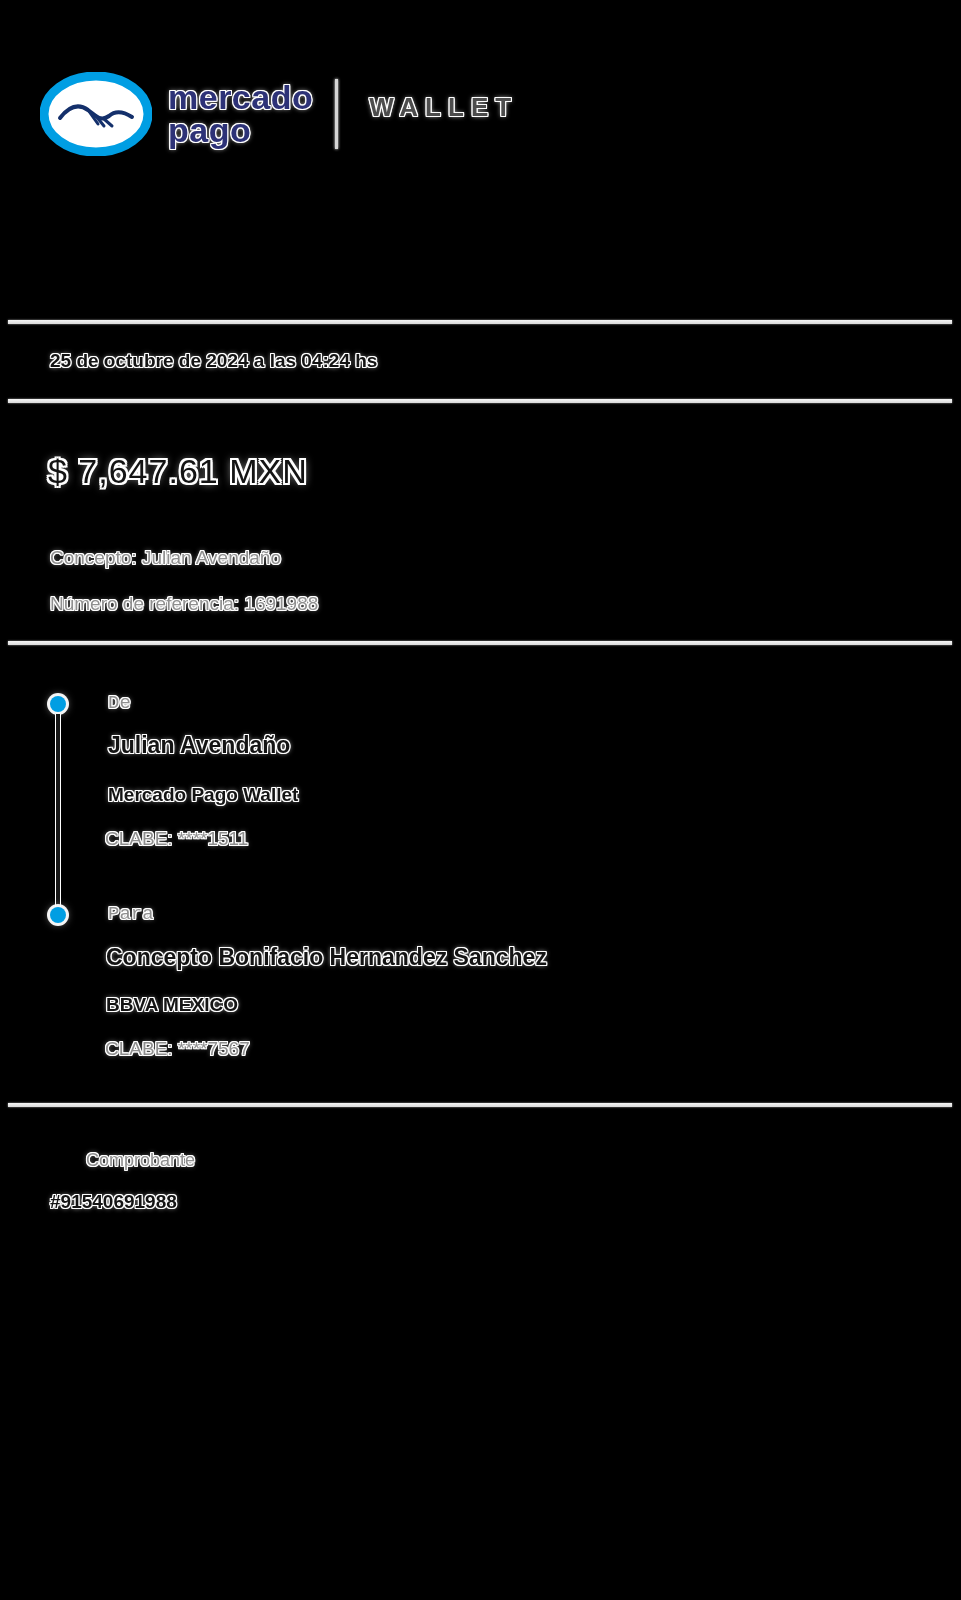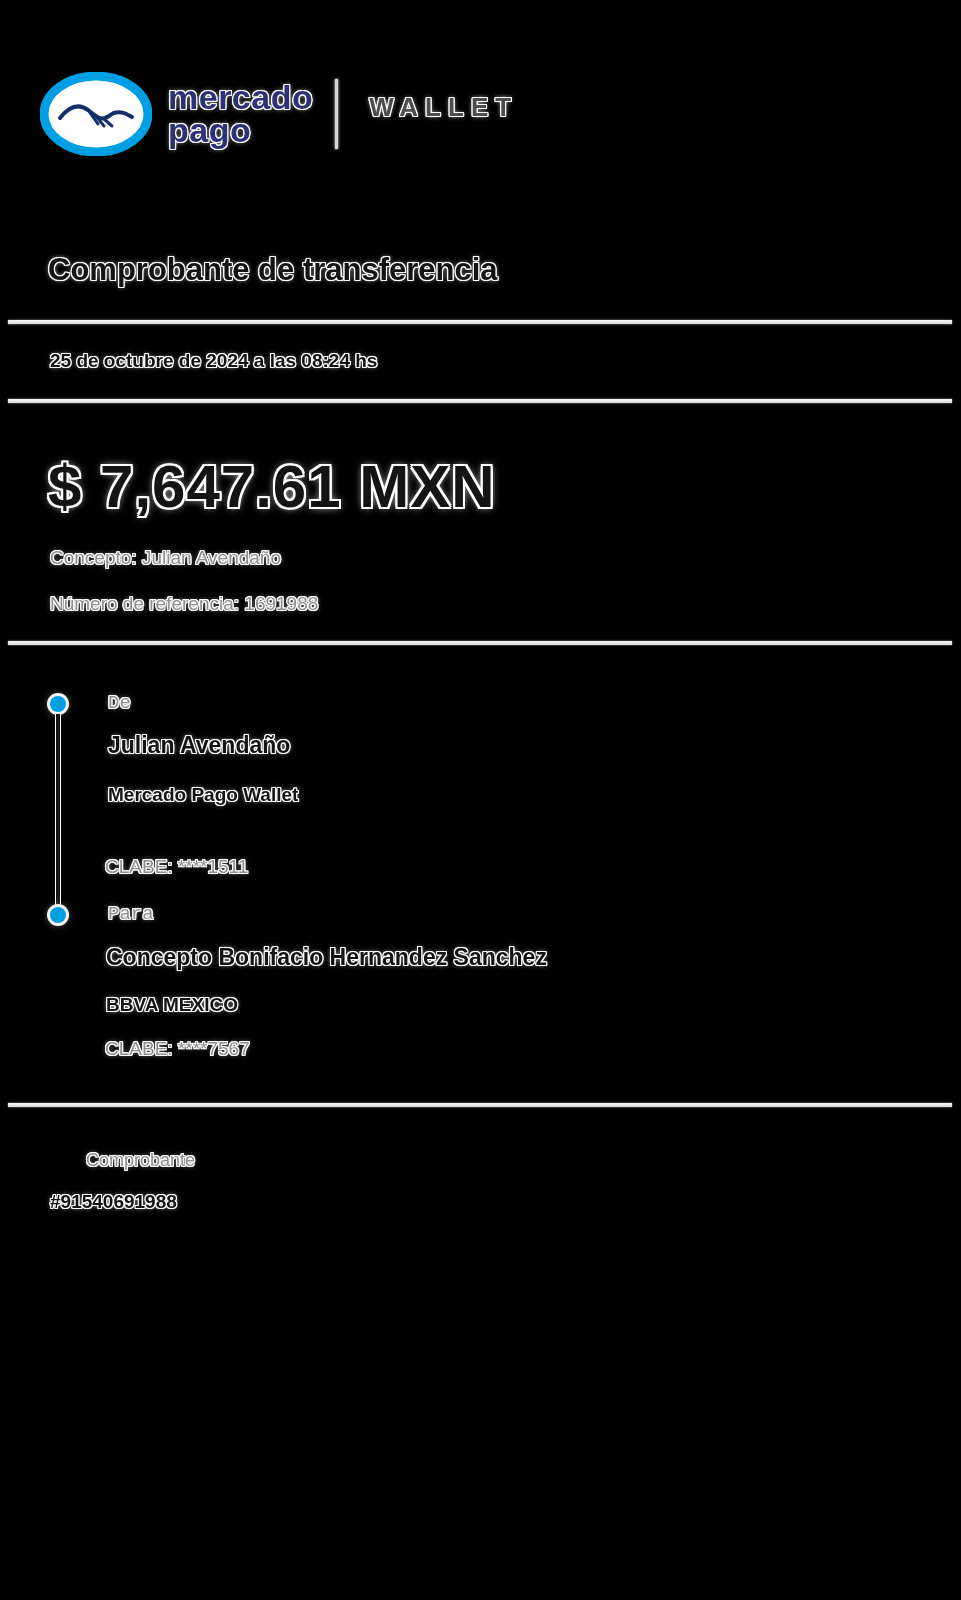--- a/index.html
+++ b/index.html
@@ -39,21 +39,21 @@
   
   .divider{
     position:absolute;left:8px;right:9px;height:4px;
     background:linear-gradient(#f6f6f6,#d9d9d9);
     box-shadow:0 0 2px rgba(255,255,255,.7);
   }
 
   
   .title{font-size:31px;font-weight:700;}
   .date{font-size:19px;font-weight:600;}
-  .amount{font-size:60px;font-weight:700;letter-spacing:1px;}
+  .amount{font-size:34px;font-weight:400;letter-spacing:1px;}
   .meta{font-size:19px;}
   .tl-label{font-size:19px;font-family:Liberation Mono, monospace;}
   .tl-name{font-size:23px;font-weight:700;}
   .tl-bank{font-size:19px;font-weight:700;}
   .tl-clabe{font-size:19px;}
   .foot-label{font-size:18px;padding-left:36px;}
   .foot-num{font-size:19px;font-weight:600;}
 
   
   .dot{
@@ -78,42 +78,41 @@
       <path d="M48 38 L58 52 M56 44 L64 54 M64 47 L72 54" fill="none" stroke="#14306b" stroke-width="3" stroke-linecap="round"></path>
     </svg>
     <div class="wordmark halo">
       <div>mercado</div>
       <div>pago</div>
     </div>
     <div class="brand-sep"></div>
     <div class="wallet halo">WALLET</div>
   </div>
 
-  <div class="abs title t-dark halo" style="left:48px;top:252px;">Comprobante de transferencia</div>
 
   <div class="divider" style="top:320px;"></div>
 
-  <div class="abs date t-dark halo" style="left:50px;top:350px;">25 de octubre de 2024 a las 08:24 hs</div>
+  <div class="abs date t-dark halo" style="left:50px;top:350px;">25 de octubre de 2024 a las 04:24 hs</div>
 
   <div class="divider" style="top:399px;"></div>
 
   <div class="abs amount t-dark halo-big" style="left:48px;top:452px;">$ 7,647.61 MXN</div>
   <div class="abs meta t-gray halo" style="left:50px;top:547px;">Concepto: Julian Avendaño</div>
   <div class="abs meta t-gray halo" style="left:50px;top:593px;">Número de referencia: 1691988</div>
 
   <div class="divider" style="top:641px;"></div>
 
   <div class="dot" style="left:50px;top:696px;"></div>
   <div class="tl-line" style="left:55px;top:714px;height:194px;"></div>
   <div class="dot" style="left:50px;top:907px;"></div>
 
   <div class="abs tl-label t-gray halo" style="left:108px;top:692px;">De</div>
   <div class="abs tl-name t-dark halo" style="left:108px;top:732px;">Julian Avendaño</div>
   <div class="abs tl-bank t-dark halo" style="left:108px;top:784px;">Mercado Pago Wallet</div>
-  <div class="abs tl-clabe t-gray halo" style="left:105px;top:856px;">CLABE: ****1511</div>
+  <div class="abs tl-clabe t-gray halo" style="left:105px;top:828px;">CLABE: ****1511</div>
 
   <div class="abs tl-label t-gray halo" style="left:108px;top:903px;">Para</div>
   <div class="abs tl-name t-dark halo" style="left:106px;top:944px;">Concepto Bonifacio Hernandez Sanchez</div>
   <div class="abs tl-bank t-dark halo" style="left:106px;top:994px;">BBVA MEXICO</div>
   <div class="abs tl-clabe t-gray halo" style="left:105px;top:1038px;">CLABE: ****7567</div>
 
   <div class="divider" style="top:1103px;"></div>
 
   <div class="abs foot-label t-gray halo" style="left:50px;top:1150px;">Comprobante</div>
   <div class="abs foot-num t-dark halo" style="left:50px;top:1191px;">#91540691988</div>

